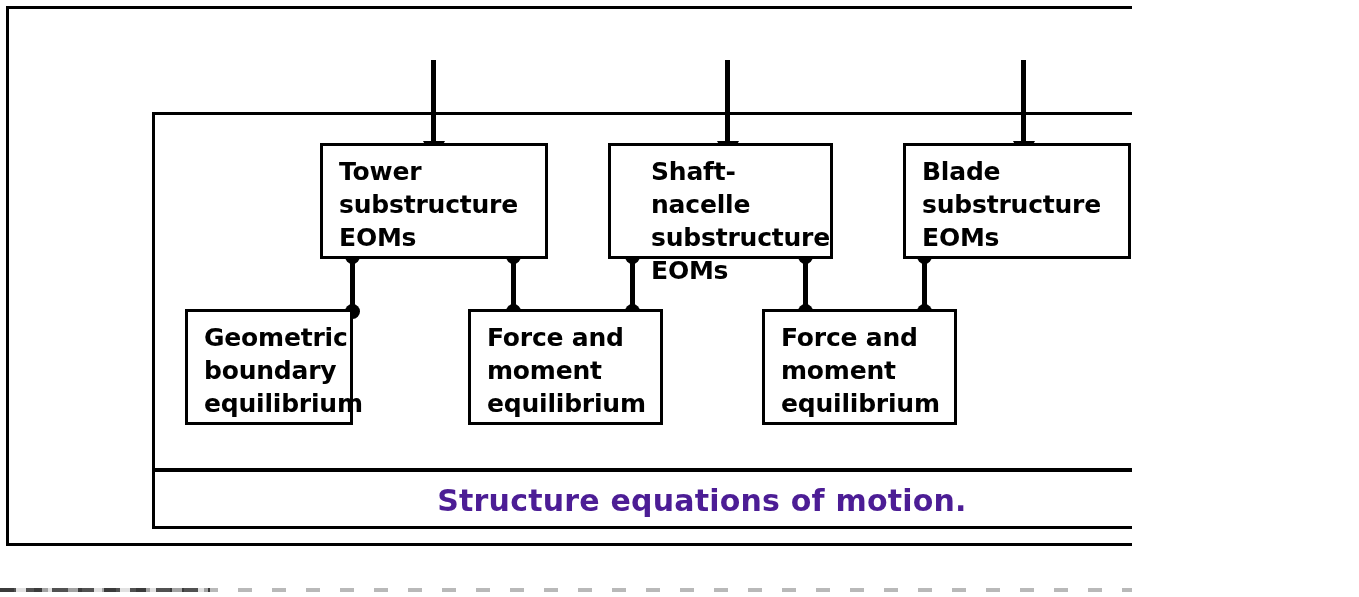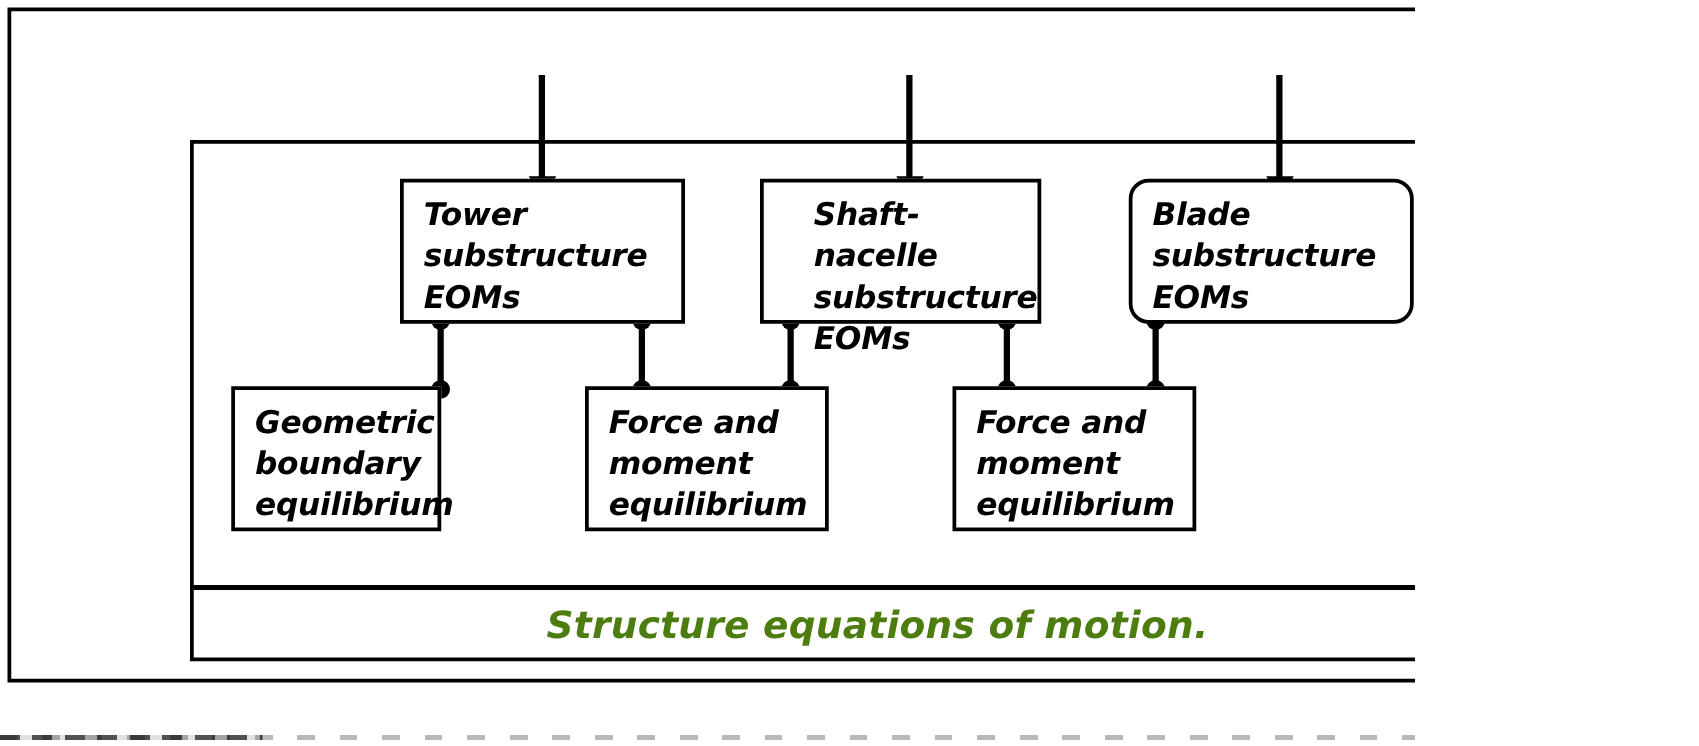--- a/index.html
+++ b/index.html
@@ -10,21 +10,20 @@
   }
   body {
     font-family: "DejaVu Sans", "Liberation Sans", sans-serif;
   }
   #stage {
     position: relative;
     width: 1132px;
     height: 597px;
     background: #ffffff;
     overflow: hidden;
-    font-style: italic;
   }
 
   
   .outer-frame {
     position: absolute;
     left: 6px;
     top: 6px;
     width: 1348px;
     height: 540px;
     border: 3px solid #000;
@@ -74,21 +73,21 @@
     position: absolute;
     left: 152px;
     top: 472px;
     width: 1100px;
     height: 57px;
     display: flex;
     align-items: center;
     justify-content: center;
     font-size: 30px;
     font-weight: 700;
-    color: #4d7c0f;
+    color: #4c1d95;
     letter-spacing: 0.2px;
   }
 
   
   .feed-arrow {
     position: absolute;
     width: 5px;
     background: #000;
   }
   .feed-arrow .head {
@@ -185,21 +184,21 @@
     <span class="dot bottom"></span>
   </div>
 
   <div class="top-row">
     <div class="node" style="left:320px; top:143px; width:228px; height:116px;">Tower
 substructure
 EOMs</div>
     <div class="node" style="left:608px; top:143px; width:225px; height:116px;padding-left:40px;">Shaft-nacelle
 substructure
 EOMs</div>
-    <div class="node" style="left:903px; top:143px; width:228px; height:116px;border-radius:16px;">Blade
+    <div class="node" style="left:903px; top:143px; width:228px; height:116px;">Blade
 substructure
 EOMs</div>
   </div>
 
   <div class="bottom-row">
     <div class="node" style="left:185px; top:309px; width:168px; height:116px;">Geometric
 boundary
 equilibrium</div>
     <div class="node" style="left:468px; top:309px; width:195px; height:116px;">Force and
 moment

